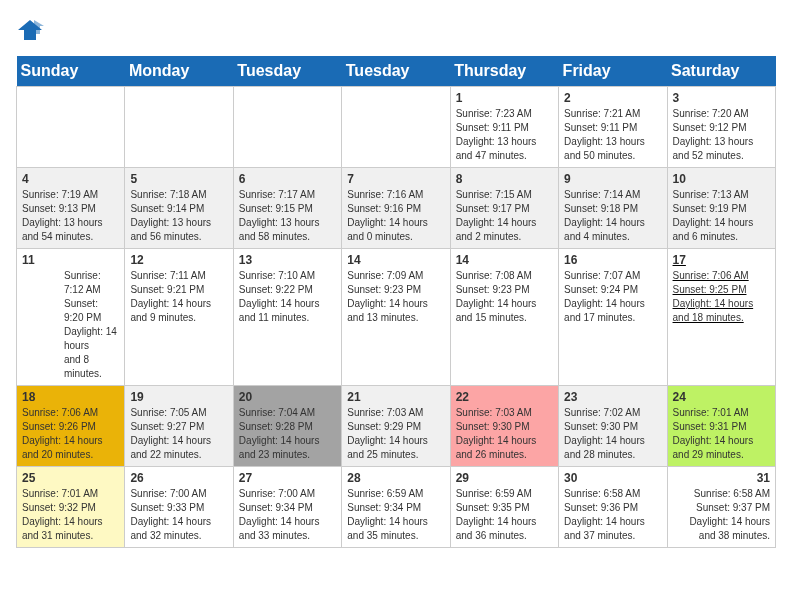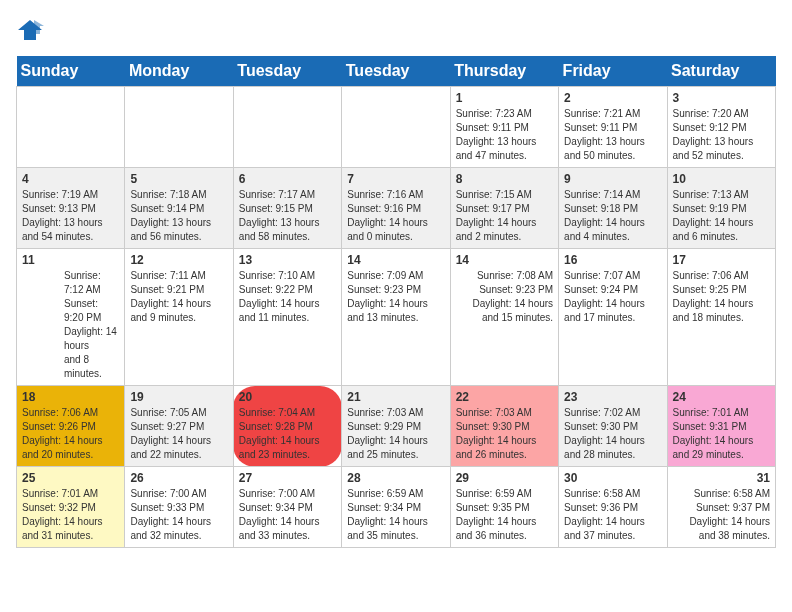--- a/index.html
+++ b/index.html
@@ -230,33 +230,33 @@
         </td>
         <td style="background-color: rgb(255, 255, 255);">
           <div class="day-num">14</div>
           <div class="day-info" style="white-space: pre-line;">Sunrise: 7:09 AM
 Sunset: 9:23 PM
 Daylight: 14 hours
 and 13 minutes.</div>
         </td>
         <td style="background-color: rgb(255, 255, 255);">
           <div class="day-num">14</div>
-          <div class="day-info" style="white-space: pre-line; text-align: right;">Sunrise: 7:08 AM
+          <div class="day-info" style="white-space: pre-line;">Sunrise: 7:08 AM
 Sunset: 9:23 PM
 Daylight: 14 hours
 and 15 minutes.</div>
         </td>
         <td style="background-color: rgb(255, 255, 255);">
           <div class="day-num">16</div>
           <div class="day-info" style="white-space: pre-line;">Sunrise: 7:07 AM
 Sunset: 9:24 PM
 Daylight: 14 hours
 and 17 minutes.</div>
         </td>
-        <td style="background-color: rgb(255, 255, 255);">
+        <td style="background-color: rgb(255, 255, 255); text-decoration: underline;">
           <div class="day-num">17</div>
           <div class="day-info" style="white-space: pre-line;">Sunrise: 7:06 AM
 Sunset: 9:25 PM
 Daylight: 14 hours
 and 18 minutes.</div>
         </td>
       </tr>
       <tr>
         <td style="background-color: #eab308;">
           <div class="day-num">18</div>
@@ -265,21 +265,21 @@
 Daylight: 14 hours
 and 20 minutes.</div>
         </td>
         <td style="background-color: rgb(240, 240, 240);">
           <div class="day-num">19</div>
           <div class="day-info" style="white-space: pre-line;">Sunrise: 7:05 AM
 Sunset: 9:27 PM
 Daylight: 14 hours
 and 22 minutes.</div>
         </td>
-        <td style="background-color: #ef4444; border-radius: 22px;">
+        <td style="background-color: #a3a3a3;">
           <div class="day-num">20</div>
           <div class="day-info" style="white-space: pre-line;">Sunrise: 7:04 AM
 Sunset: 9:28 PM
 Daylight: 14 hours
 and 23 minutes.</div>
         </td>
         <td style="background-color: rgb(240, 240, 240);">
           <div class="day-num">21</div>
           <div class="day-info" style="white-space: pre-line;">Sunrise: 7:03 AM
 Sunset: 9:29 PM
@@ -293,21 +293,21 @@
 Daylight: 14 hours
 and 26 minutes.</div>
         </td>
         <td style="background-color: rgb(240, 240, 240);">
           <div class="day-num">23</div>
           <div class="day-info" style="white-space: pre-line;">Sunrise: 7:02 AM
 Sunset: 9:30 PM
 Daylight: 14 hours
 and 28 minutes.</div>
         </td>
-        <td style="background-color: #f9a8d4;">
+        <td style="background-color: #bef264;">
           <div class="day-num">24</div>
           <div class="day-info" style="white-space: pre-line;">Sunrise: 7:01 AM
 Sunset: 9:31 PM
 Daylight: 14 hours
 and 29 minutes.</div>
         </td>
       </tr>
       <tr>
         <td style="background-color: #fef9c3;">
           <div class="day-num">25</div>

